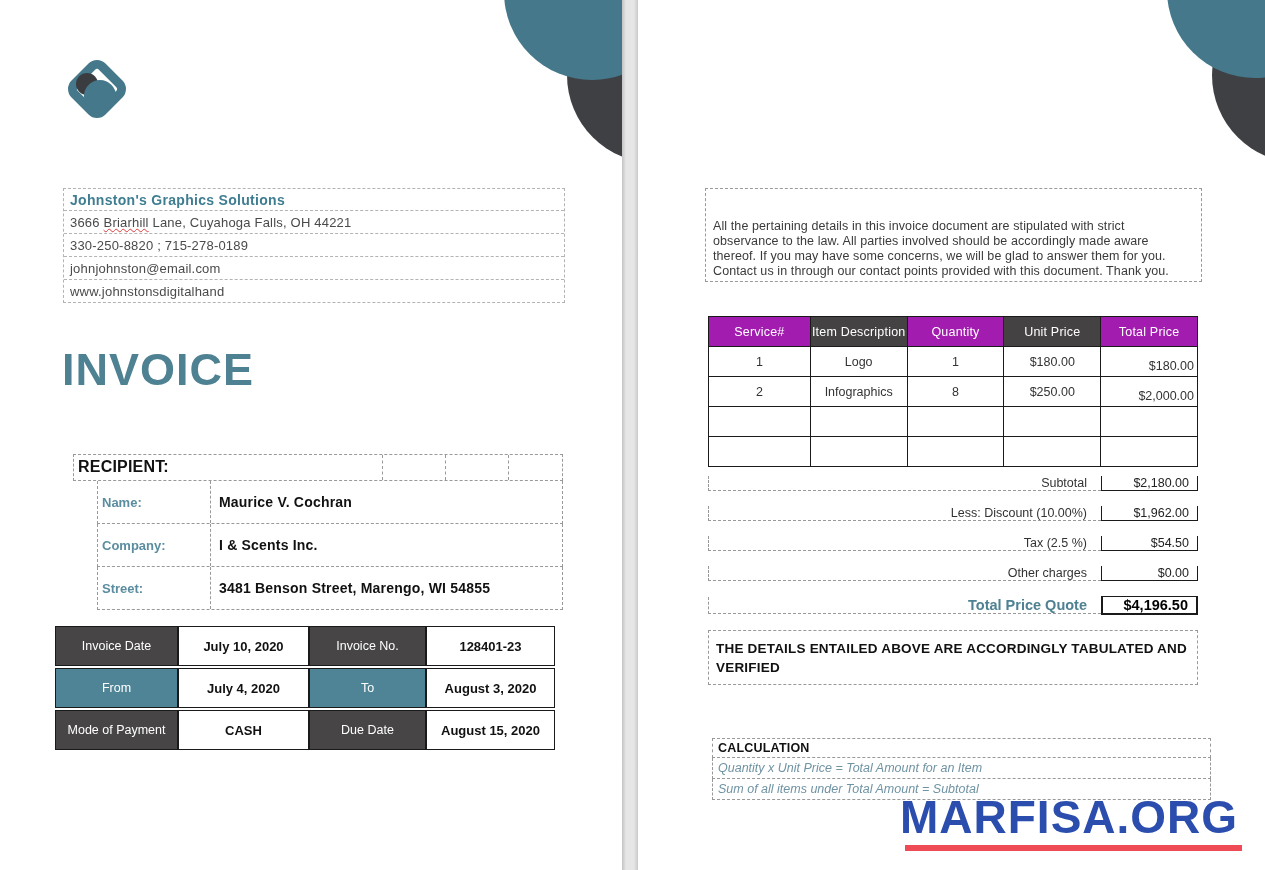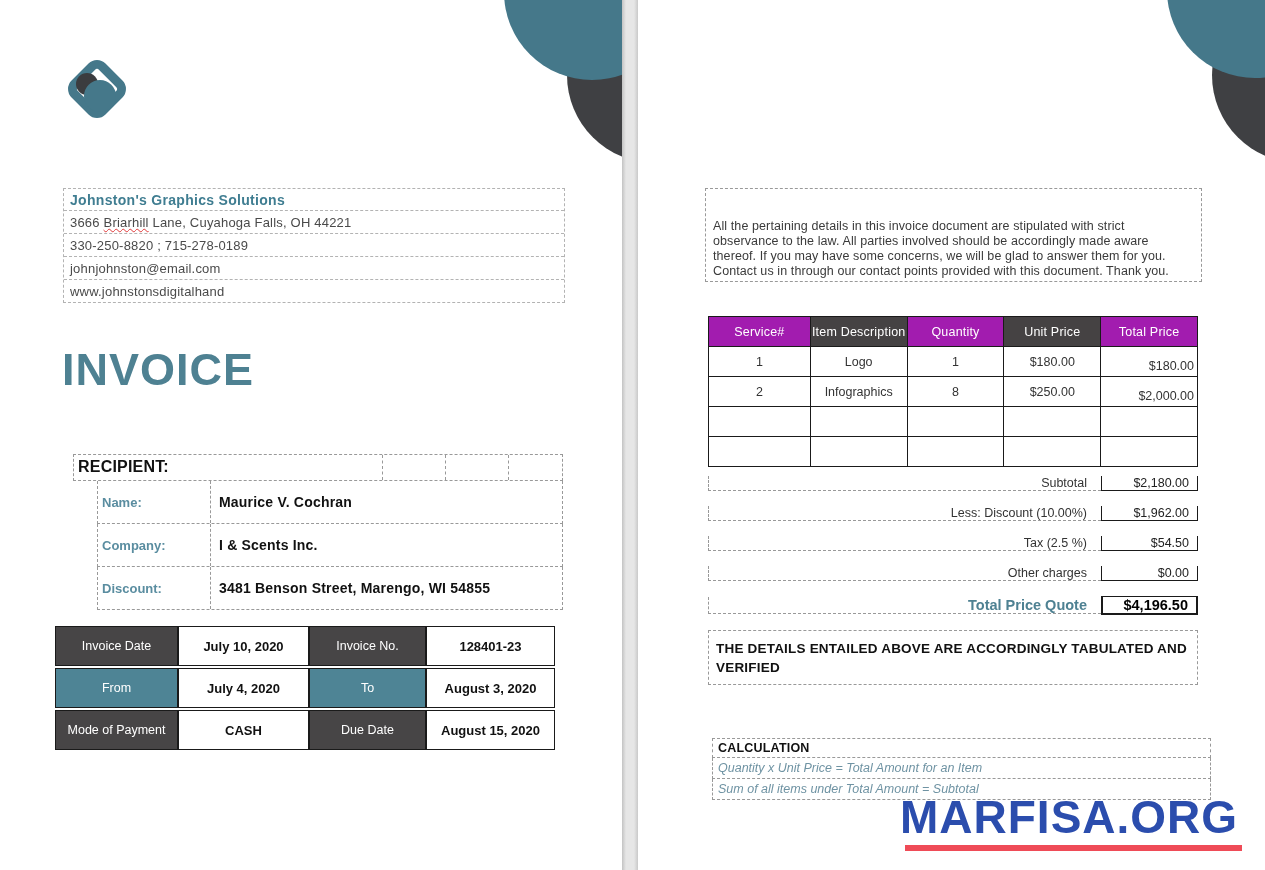--- a/index.html
+++ b/index.html
@@ -201,21 +201,21 @@
     </div>
     <div class="body-row">
       <div class="lbl">Name:</div>
       <div class="val">Maurice V. Cochran</div>
     </div>
     <div class="body-row">
       <div class="lbl">Company:</div>
       <div class="val">I &amp; Scents Inc.</div>
     </div>
     <div class="body-row">
-      <div class="lbl">Discount:</div>
+      <div class="lbl">Street:</div>
       <div class="val">3481 Benson Street, Marengo, WI 54855</div>
     </div>
   </div>
 
   <table class="meta">
     <colgroup>
         <col class="c1">
         <col class="c2">
         <col class="c3">
         <col class="c4">

